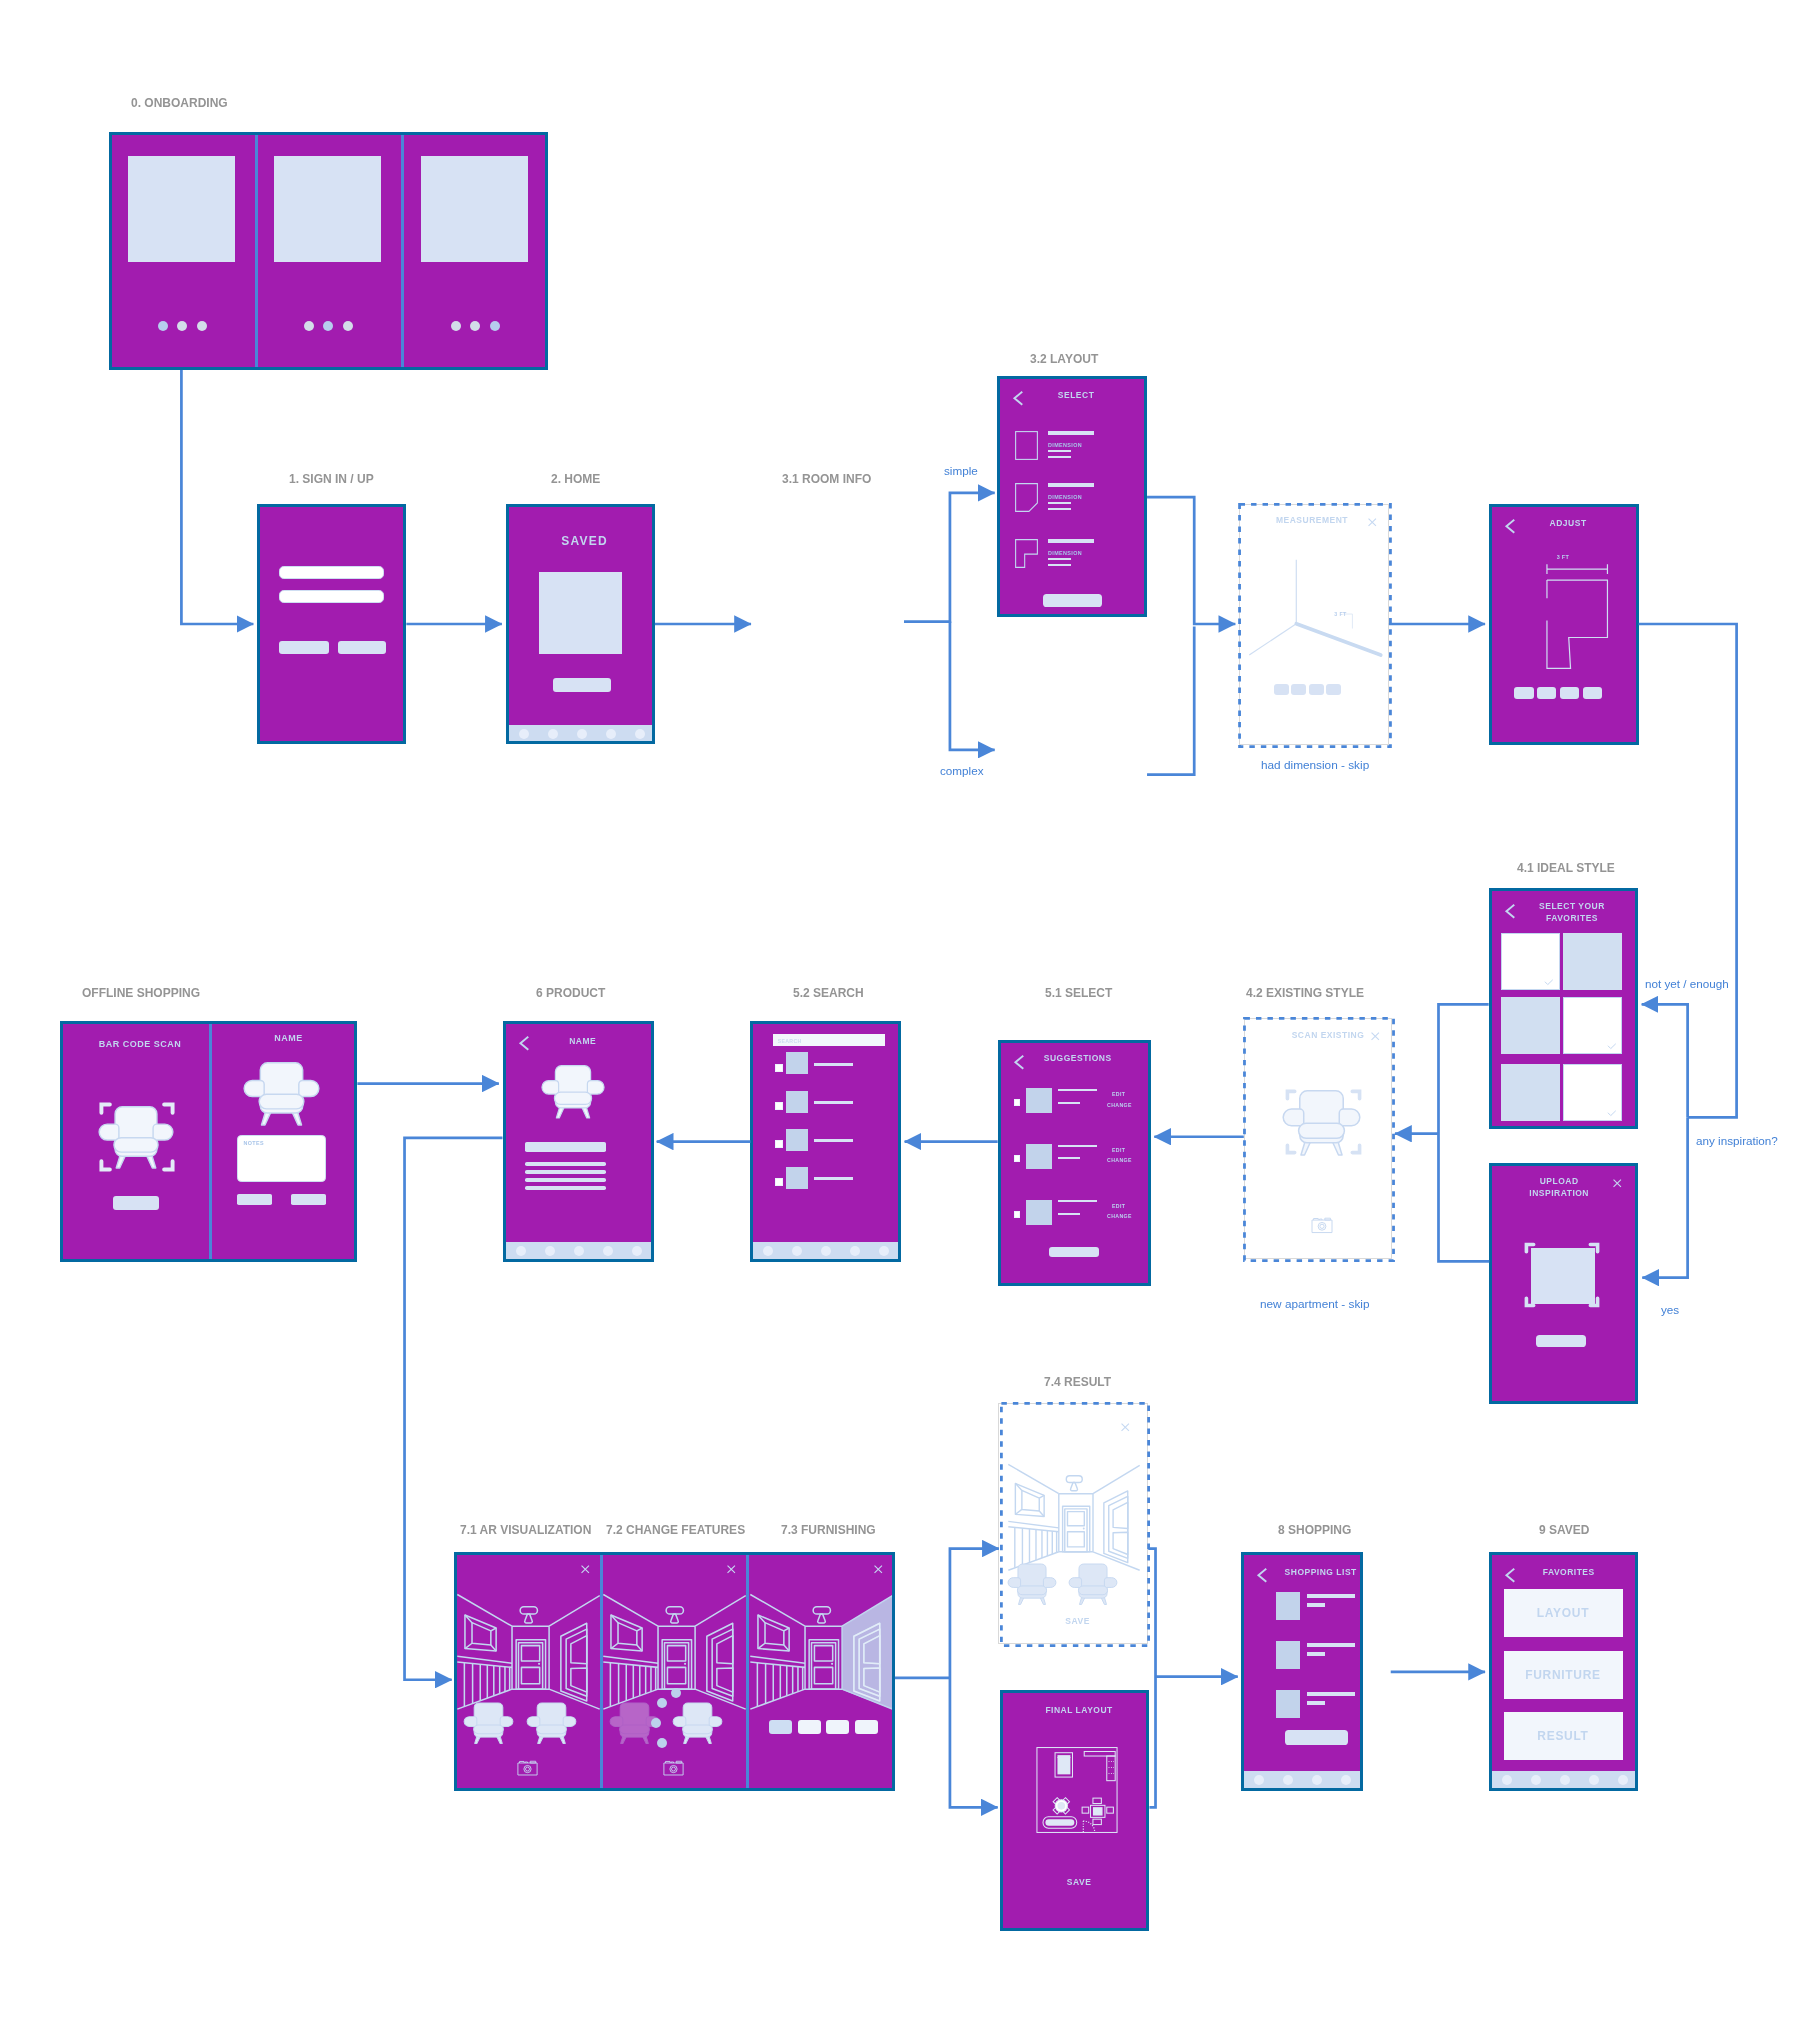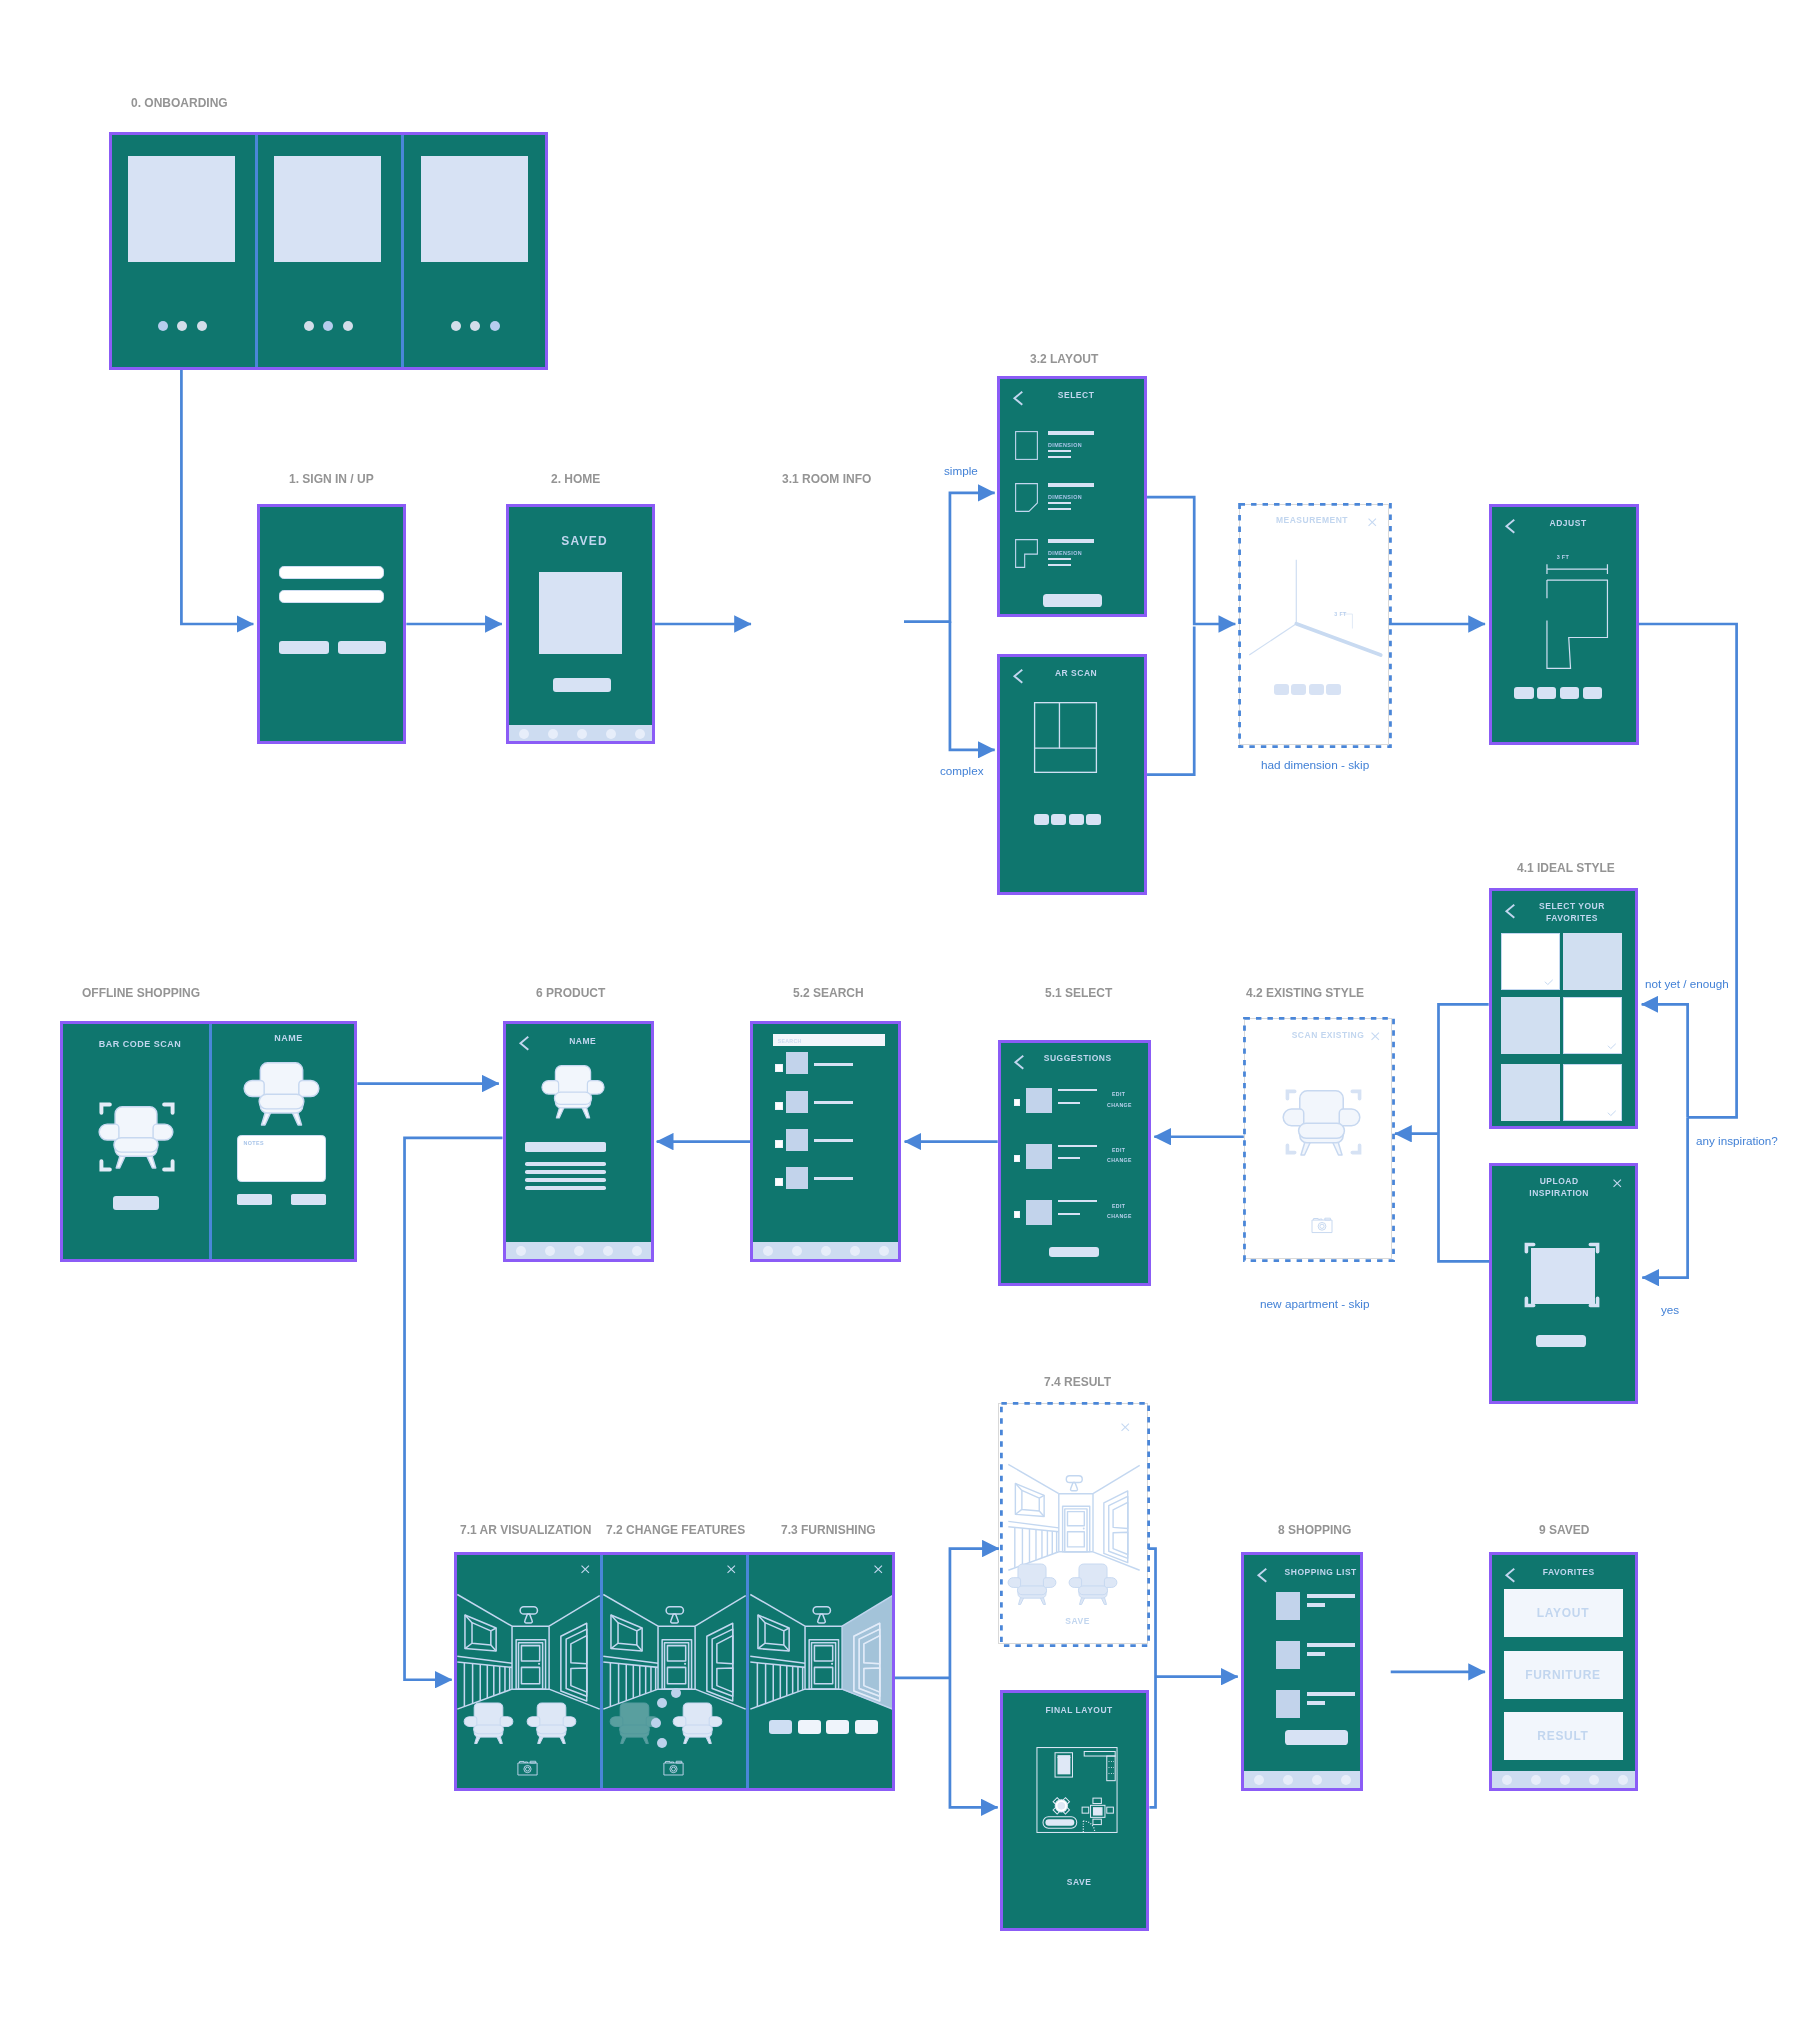--- a/index.html
+++ b/index.html
@@ -2,21 +2,21 @@
 <html style="font-size:9.7px"><head>
 <meta charset="utf-8">
 <title>HEEM App User Flow</title>
 <style>
   html,body{margin:0;padding:0;background:#fff;}
   body{width:1814px;height:2025px;position:relative;overflow:hidden;
        font-family:"Liberation Sans",sans-serif;}
   .stage{position:absolute;left:0;top:0;width:1814px;height:2025px;}
   .grp-title{position:absolute;font-size:12px;font-weight:bold;color:#949494;
              white-space:nowrap;line-height:13.3px;}
-  .screen{position:absolute;box-sizing:border-box;border:3px solid #8b5cf6;background:#0f766e;}
+  .screen{position:absolute;box-sizing:border-box;border:3px solid #0369a1;background:#a21caf;}
   .screen .inner{position:absolute;left:0;top:0;right:0;bottom:0;overflow:hidden;}
   .flowlbl{position:absolute;font-size:11.7px;color:#4281d6;white-space:nowrap;line-height:13.3px;}
   .cap{position:absolute;font-size:11.8px;color:#4281d6;white-space:nowrap;line-height:13.3px;}
   .svgroot{position:absolute;left:0;top:0;width:1814px;height:2025px;pointer-events:none;overflow:visible;}
   .scrtitle{position:absolute;font-size:8.5px;font-weight:bold;color:#c2d6ef;letter-spacing:0.5px;
             text-align:center;line-height:11px;text-indent:1px;}
   .blk{position:absolute;background:#d7e2f4;}
   .blk-m{position:absolute;background:#c2d3eb;}
   .navbar{position:absolute;background:#cddcf1;}
   .navdot{position:absolute;border-radius:50%;background:#e7eefa;}
@@ -119,39 +119,20 @@
       </svg>
       <div class="blk" style="left:48px;top:160px;width:46px;height:3.6px"></div>
       <div class="smalltxt" style="left:48px;top:171px;font-size:5.4px">DIMENSION</div>
       <div class="blk" style="left:48px;top:179px;width:23px;height:2.4px"></div>
       <div class="blk" style="left:48px;top:185px;width:23px;height:2.4px"></div>
     </div>
     <div class="rrect" style="left:43px;top:215px;width:59px;height:12.7px;border-radius:3.6px"></div>
   </div>
 </div>
 
-<div class="screen" style="left:997px;top:654px;width:150px;height:241px">
-  <div class="inner">
-    <svg style="position:absolute;left:13.3px;top:12px;width:9.7px;height:14.5px" viewBox="0 0 17 25">
-      <path d="M15 2 L2.5 12.5 L15 23" fill="none" stroke="#c2d6ef" stroke-width="3.4" stroke-linecap="square"></path>
-    </svg>
-    <div class="scrtitle" style="left:3.6px;top:11px;width:144px">AR SCAN</div>
-    <svg style="position:absolute;left:34px;top:45px;width:63px;height:71px" viewBox="0 0 104 117">
-      <g fill="none" stroke="#cfe0f3" stroke-width="2.2">
-        <rect x="1" y="1" width="102" height="115"></rect>
-        <path d="M42 1 V76 H1"></path>
-        <path d="M42 76 H103"></path>
-      </g>
-    </svg>
-    <div class="rrect" style="left:34px;top:157px;width:15px;height:11px"></div>
-    <div class="rrect" style="left:51px;top:157px;width:15px;height:11px"></div>
-    <div class="rrect" style="left:69px;top:157px;width:15px;height:11px"></div>
-    <div class="rrect" style="left:86px;top:157px;width:15px;height:11px"></div>
-  </div>
-</div>
 
 <div style="position:absolute;left:1239px;top:504px;width:150px;height:241px;box-sizing:border-box;
             border:0.6px solid #d9d9d9;background:#fff">
   <svg style="position:absolute;left:-1.8px;top:-1.8px;width:154px;height:245px;overflow:visible" viewBox="0 0 254 405">
     <rect x="2.3" y="2.3" width="249.4" height="400.4" fill="none" stroke="#4a86d8" stroke-width="4.6" stroke-dasharray="9 10"></rect>
   </svg>
   <div class="scrtitle" style="left:17px;top:10.3px;width:109px;text-align:center">MEASUREMENT</div>
   <svg style="position:absolute;left:128px;top:12.7px;width:8.5px;height:8.5px" viewBox="0 0 14 14">
     <path d="M0.9 0.9 L13.1 13.1 M13.1 0.9 L0.9 13.1" stroke="#c6d9f2" stroke-width="1.8" fill="none"></path>
   </svg>

